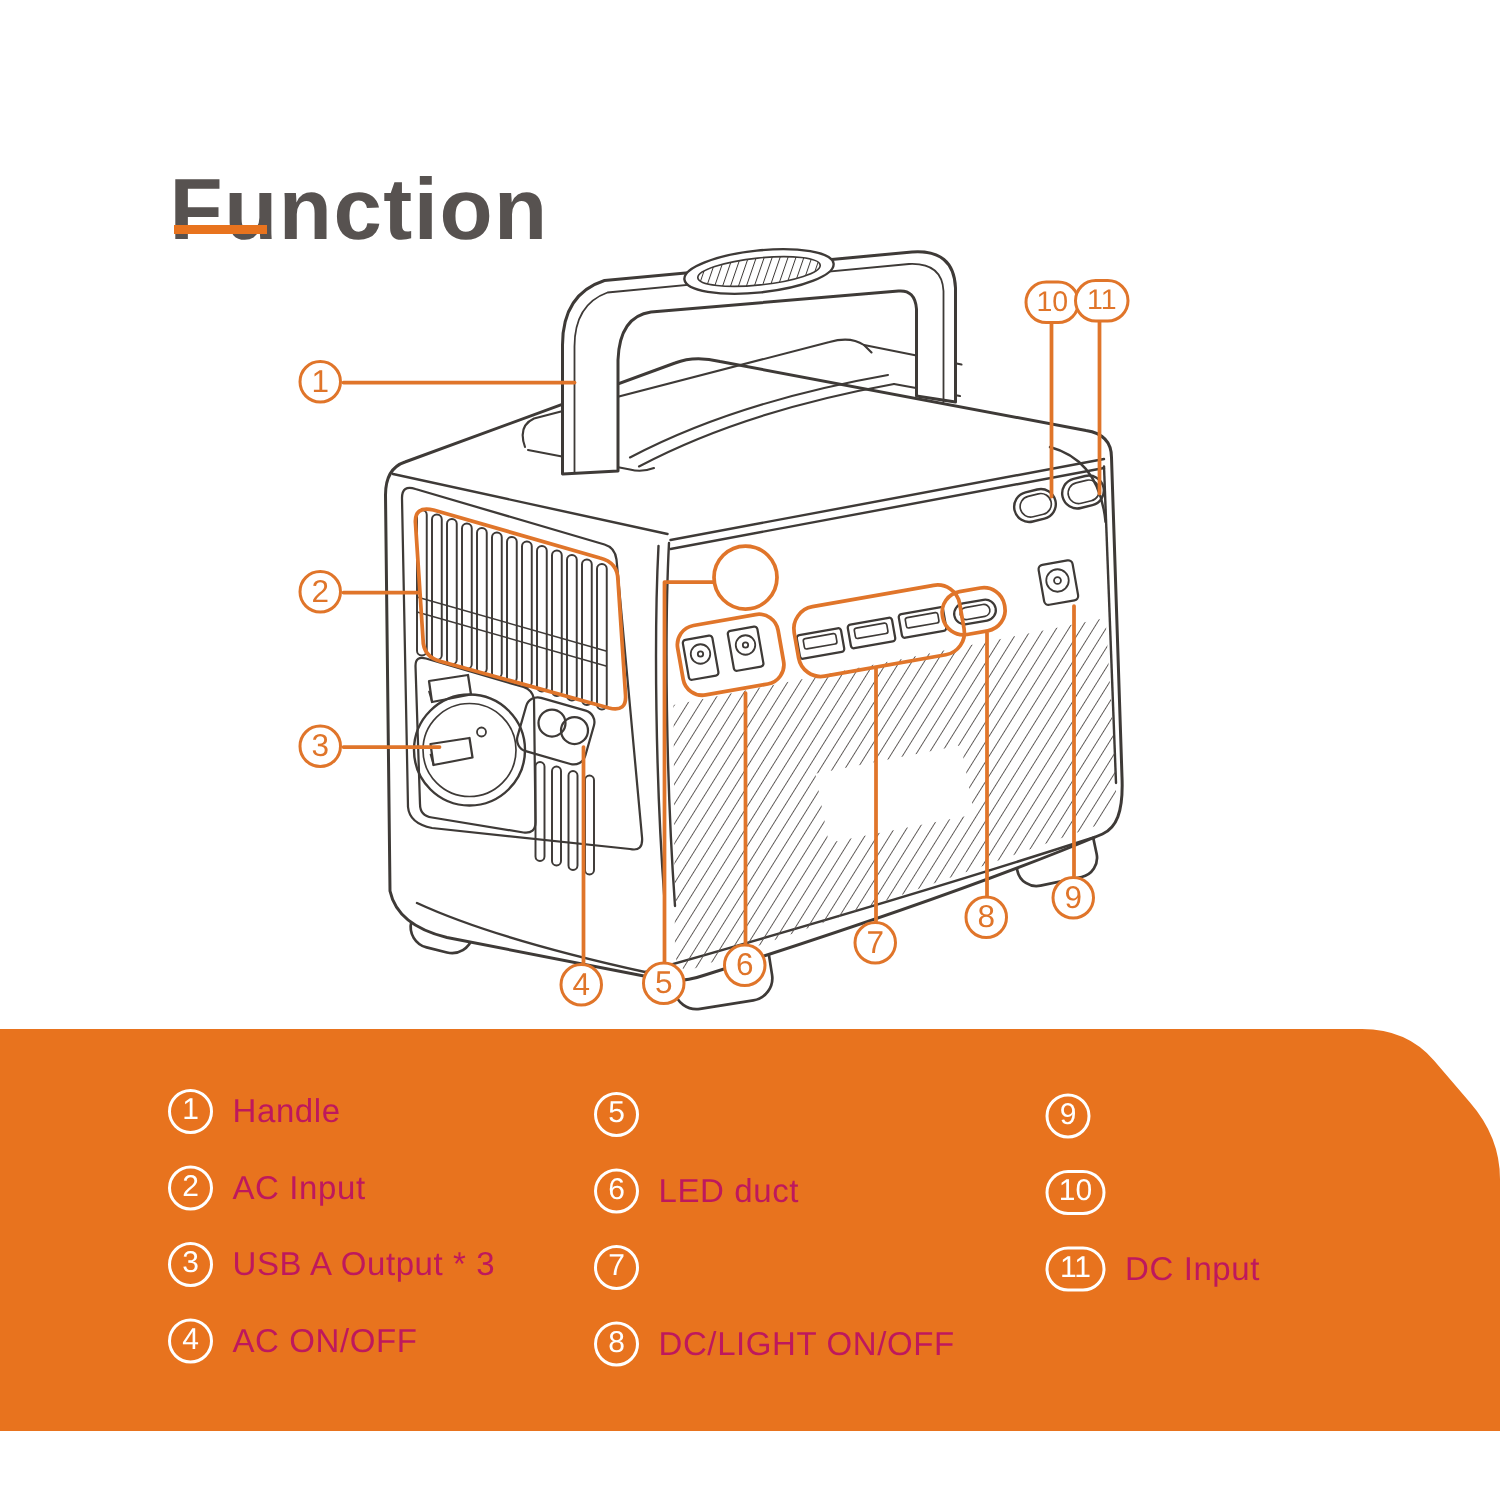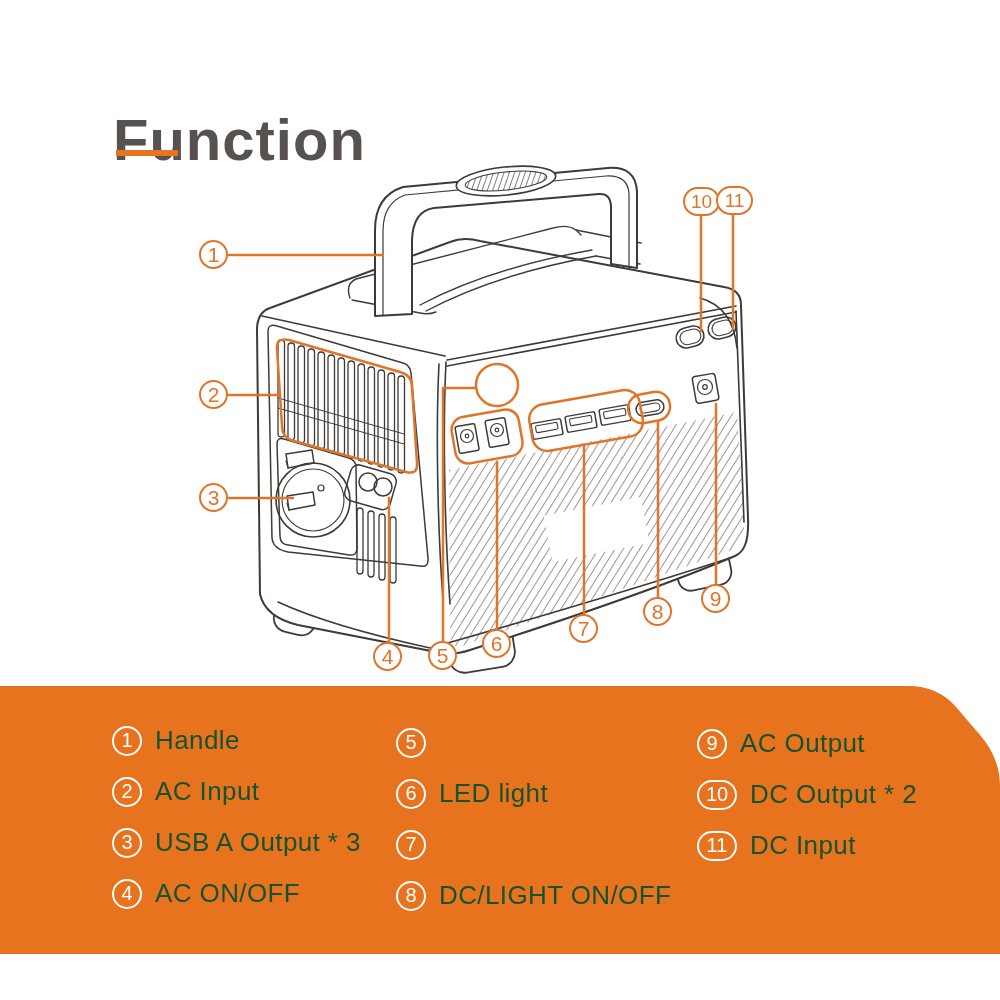--- a/index.html
+++ b/index.html
@@ -17,21 +17,21 @@
           display:flex;align-items:center;justify-content:center;box-sizing:border-box;}
   .bubble.wide{width:37px;height:29px;border-radius:15px;font-size:19px;}
   
   .panel-svg{position:absolute;left:0;top:686px;width:1000px;height:268px;}
   .legend-col{position:absolute;display:flex;flex-direction:column;}
   .legend-item{display:flex;align-items:center;height:31px;margin-bottom:20px;}
   .legend-num{min-width:30px;height:30px;box-sizing:border-box;border:2px solid #ffffff;
               border-radius:50%;color:#ffffff;font-size:20px;display:flex;align-items:center;
               justify-content:center;flex:0 0 auto;}
   .legend-item.wide .legend-num{min-width:40px;border-radius:15px;}
-  .legend-label{color:#14532d;font-size:26px;margin-left:13px;letter-spacing:0.4px;white-space:nowrap;}
+  .legend-label{color:#be185d;font-size:22px;margin-left:13px;letter-spacing:0.4px;white-space:nowrap;}
 </style>
 </head>
 <body>
 
 <div class="stage">
 
   <div class="page-title">Function</div>
   <div class="title-underline"></div>
 
   <svg class="art" viewBox="0 0 1000 1000">
@@ -229,39 +229,37 @@
       <span class="legend-label">AC ON/OFF</span>
     </div>
   </div>
 
   <div class="legend-col" style="left:396px;top:727px;">
     <div class="legend-item">
       <span class="legend-num">5</span>
     </div>
     <div class="legend-item">
       <span class="legend-num">6</span>
-      <span class="legend-label">LED light</span>
+      <span class="legend-label">LED duct</span>
     </div>
     <div class="legend-item">
       <span class="legend-num">7</span>
     </div>
     <div class="legend-item">
       <span class="legend-num">8</span>
       <span class="legend-label">DC/LIGHT ON/OFF</span>
     </div>
   </div>
 
   <div class="legend-col" style="left:697px;top:728px;">
     <div class="legend-item">
       <span class="legend-num">9</span>
-      <span class="legend-label">AC Output</span>
     </div>
     <div class="legend-item wide">
       <span class="legend-num">10</span>
-      <span class="legend-label">DC Output * 2</span>
     </div>
     <div class="legend-item wide">
       <span class="legend-num">11</span>
       <span class="legend-label">DC Input</span>
     </div>
   </div>
 
 </div>
 
 </body></html>

